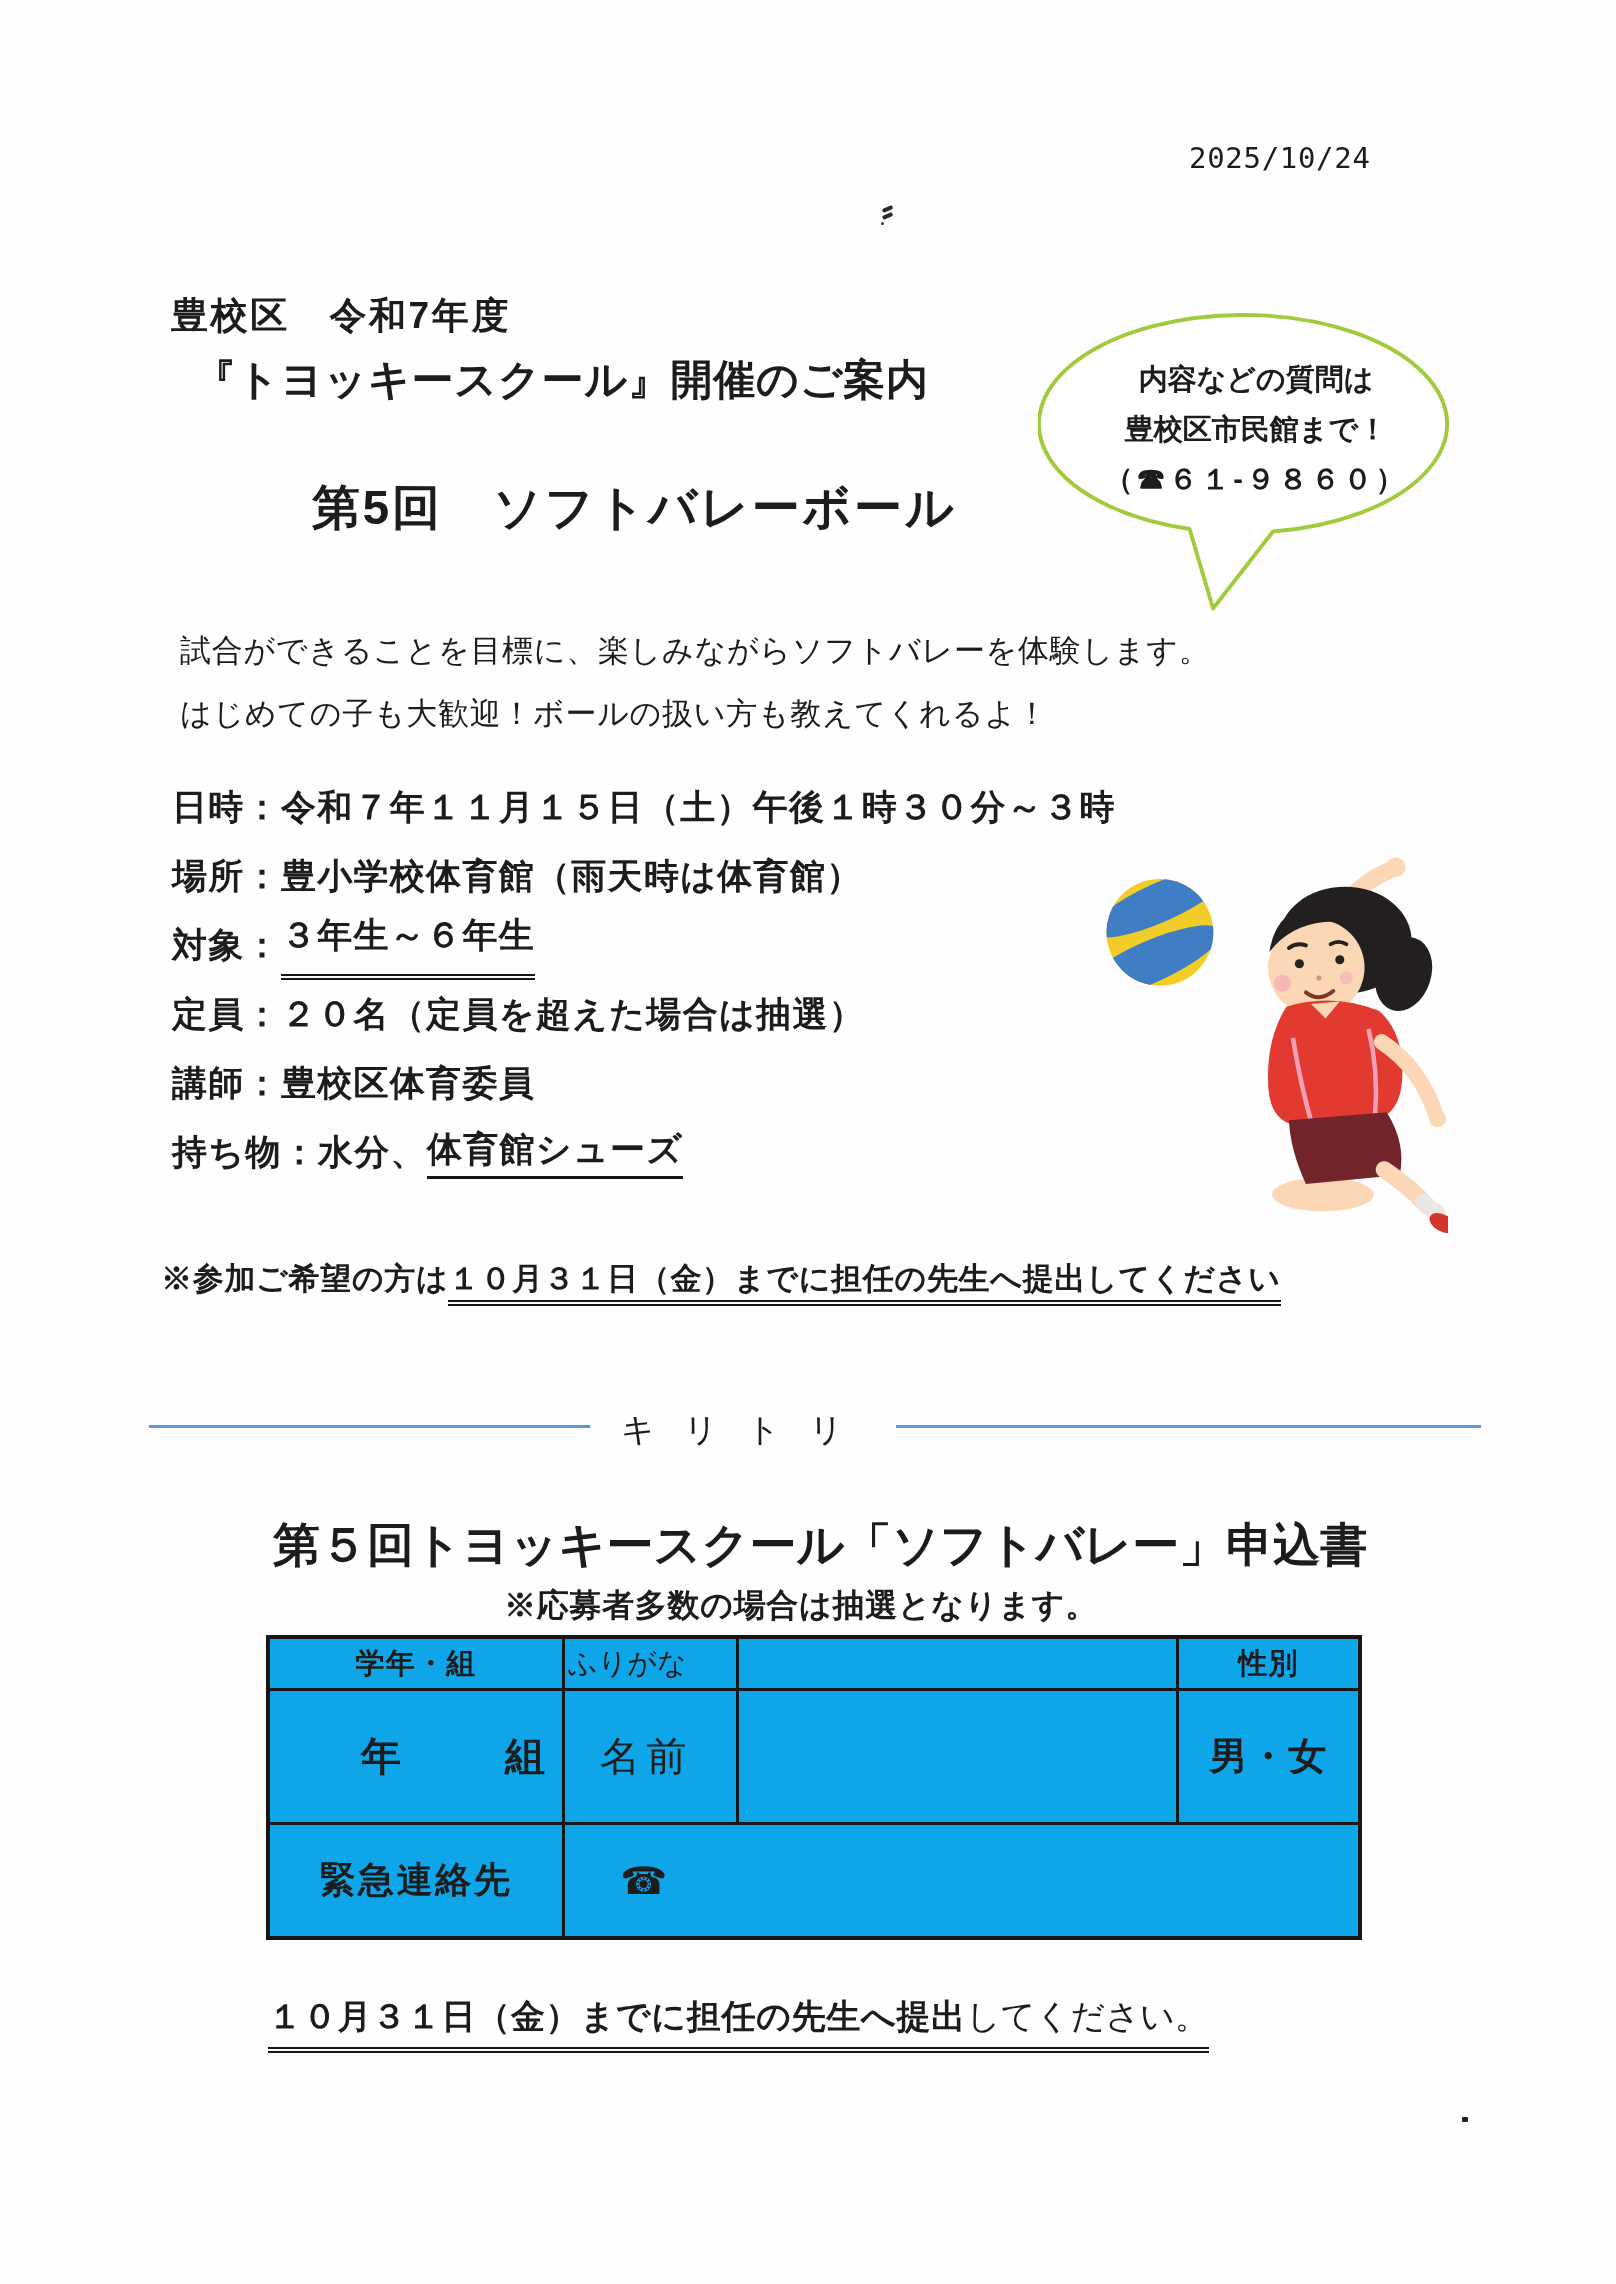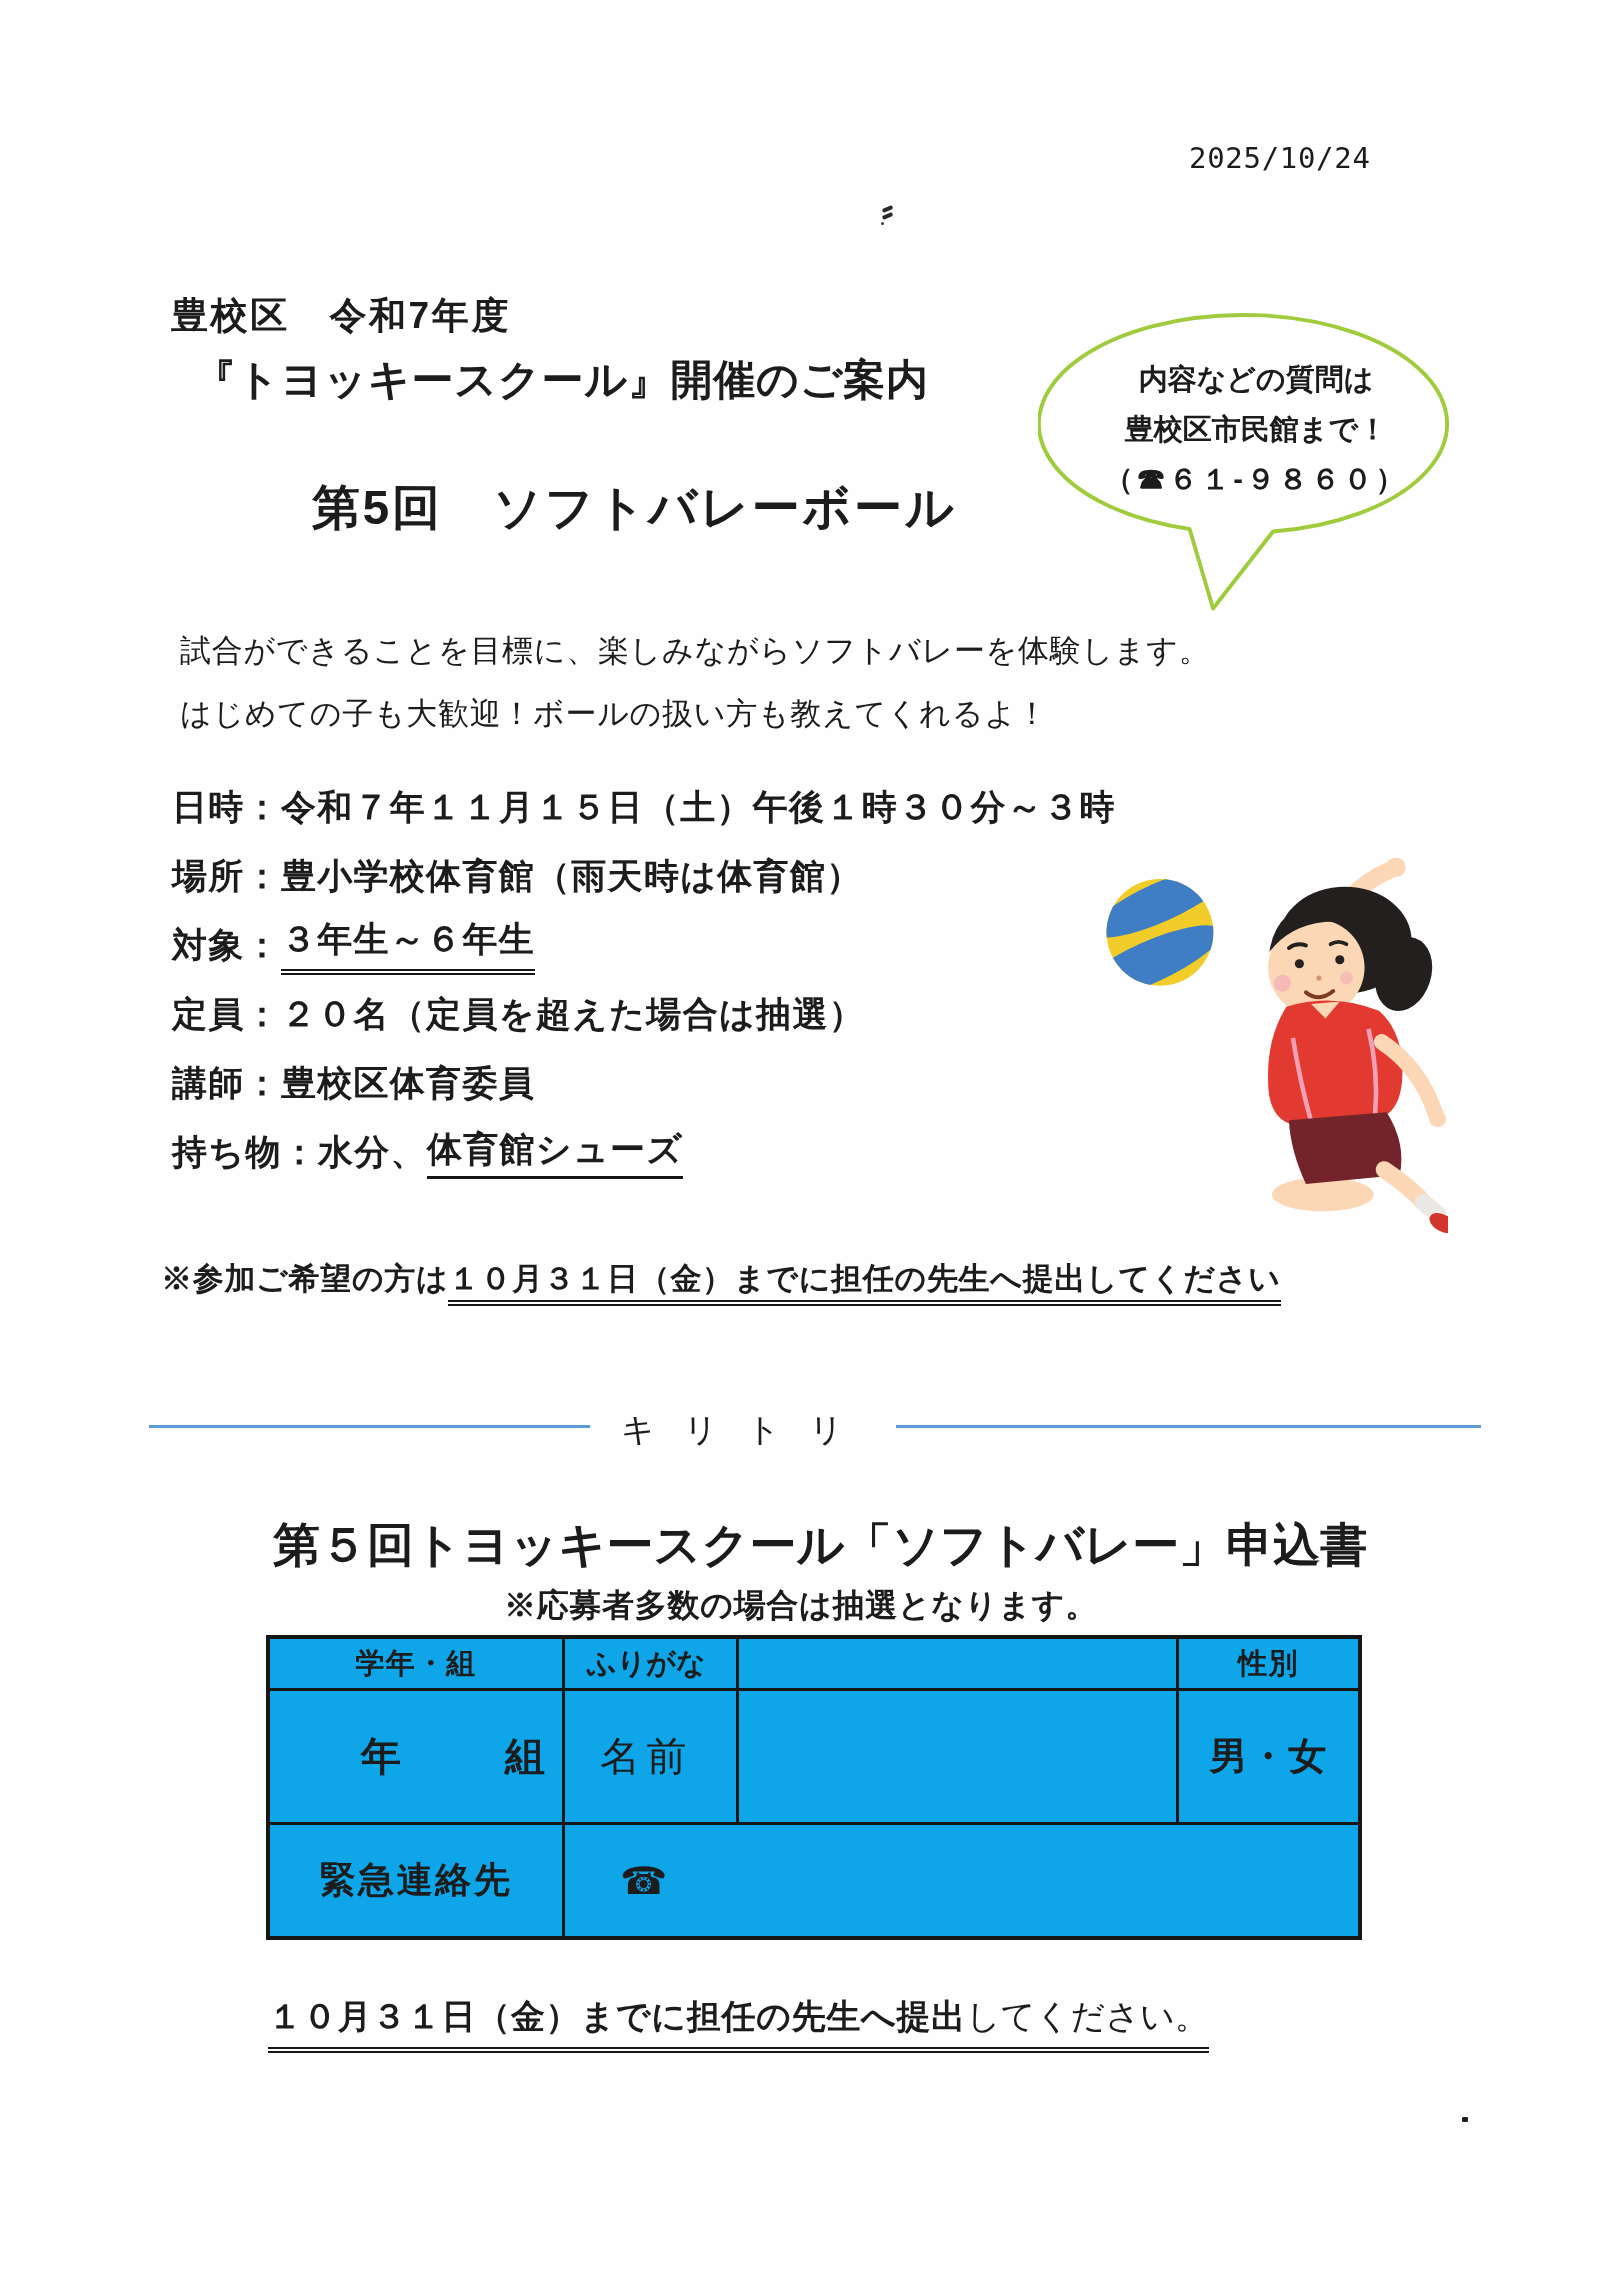--- a/index.html
+++ b/index.html
@@ -33,21 +33,21 @@
   .bubble-text {
     left:1080px; top:354px; width:352px;
     text-align:center; font-size:29px; font-weight:700; line-height:50px;
   }
   .bubble-text .spread { letter-spacing:3.3px; }
 
   .intro { left:180px; top:619px; font-size:31px; font-weight:500; line-height:63px; letter-spacing:0.7px; }
 
   .details { left:172px; top:773px; }
   .dline { height:69px; display:flex; align-items:center; font-size:35px; font-weight:800; letter-spacing:1.3px; }
-  .u-double { border-bottom:6.5px double #161616; padding-bottom:6px; }
+  .u-double { border-bottom:6.5px double #161616; padding-bottom:15px; }
   .u-single { border-bottom:3.3px solid #161616; padding-bottom:2.6px; }
 
   .note { left:161px; top:1258px; font-size:31px; font-weight:800; letter-spacing:0.7px; }
   .note .u-double { border-bottom:6.5px double #161616; padding-bottom:3.9px; }
 
   .cutline-seg { position:absolute; height:3.3px; background:#5b9bd5; top:1425px; }
   .cut-left  { left:149px;  width:441px; }
   .cut-right { left:896px; width:585px; }
   .cut-label { left:621px; top:1408px; font-size:33px; font-weight:500; letter-spacing:29px; }
 
@@ -63,21 +63,21 @@
     grid-template-columns:295px 174px 440px 1fr;
     grid-template-rows:52px 134px 1fr;
     background:#0ea5e9;
   }
   .cell { border-right:3.3px solid #161616; border-bottom:3.3px solid #161616; display:flex; align-items:center; box-sizing:border-box; }
   .cell.lastcol { border-right:none; }
   .cell.hdr { border-bottom-width:3.9px; }
   .cell.lastrow { border-bottom:none; }
   .cell.center { justify-content:center; }
   .hdr-txt { font-size:29px; font-weight:800; letter-spacing:1.3px; }
-  .furi { padding-left:22px; font-size:29px; font-weight:700; }
+  .furi { padding-left:3px; font-size:29px; font-weight:400; }
   .yearclass { padding:0 17px 0 91px; justify-content:space-between; font-size:40px; font-weight:800; }
   .namecell { padding-left:35px; font-size:40px; font-weight:400; letter-spacing:6.5px; }
   .gendercell { font-size:38px; font-weight:800; letter-spacing:1.3px; }
   .emcell { font-size:36px; font-weight:800; letter-spacing:2.6px; }
   .phonecell { grid-column:2/5; padding-left:55px; font-size:38px; }
 
   .footer-line { left:268px; top:1994px; font-size:34px; border-bottom:6.5px double #161616; padding-bottom:7px; }
   .footer-line .fb { font-weight:800; letter-spacing:0.7px; }
   .footer-line .fr { font-weight:500; }
 

